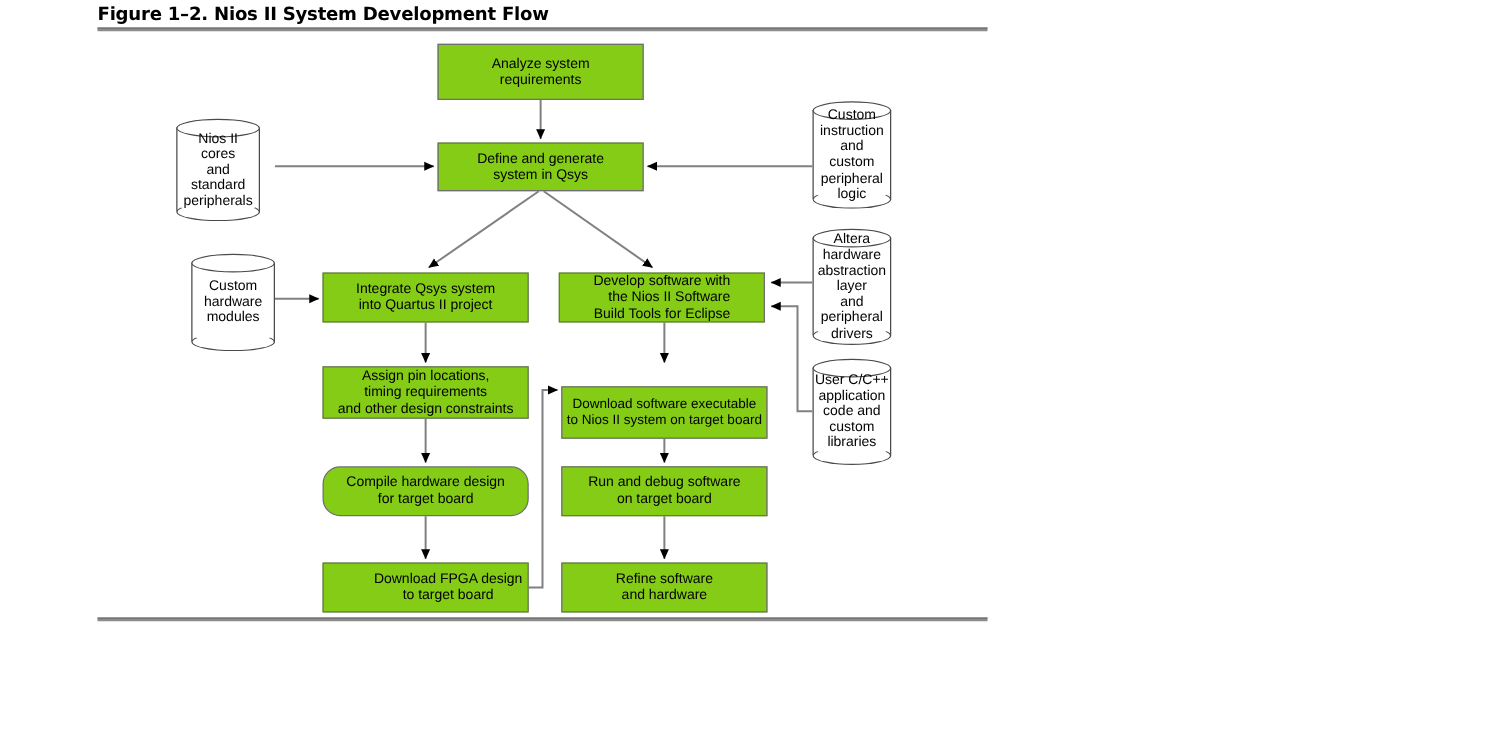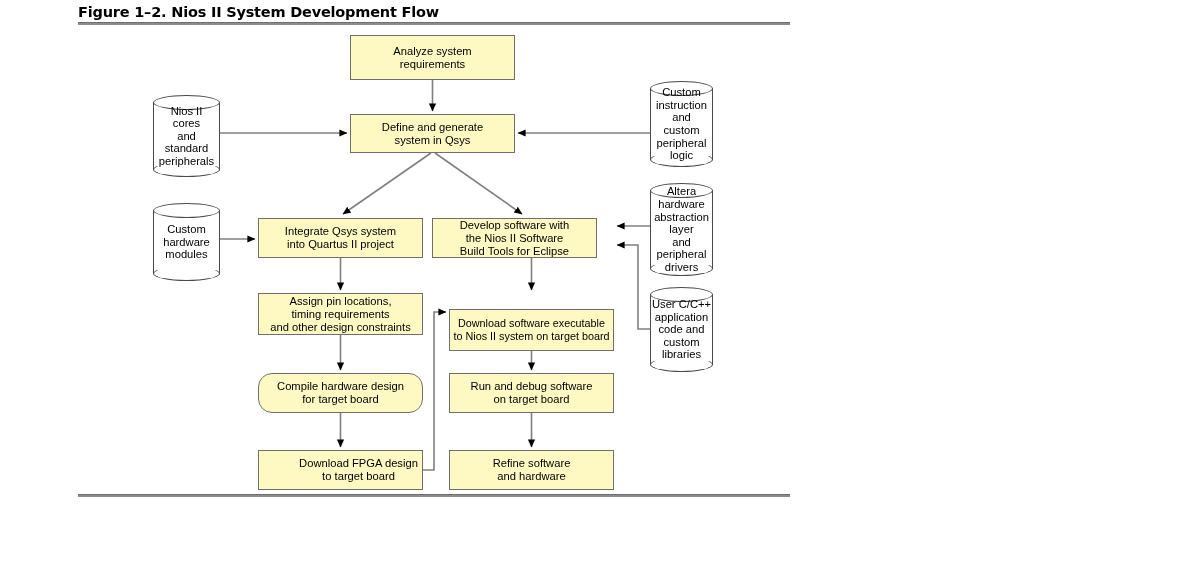--- a/index.html
+++ b/index.html
@@ -53,21 +53,21 @@
     width: 1200px;
     height: 586px;
     pointer-events: none;
   }
 
   
   .node {
     position: absolute;
     box-sizing: border-box;
     border: 1px solid #6f6f6f;
-    background: #fef9c3;
+    background: #84cc16;
     display: flex;
     align-items: center;
     justify-content: center;
     text-align: center;
     font-size: 11.2px;
     line-height: 13px;
     color: #000000;
     white-space: pre-line;
   }
 
@@ -164,21 +164,21 @@
 
   <div class="node" style="left:302px; top:35px; width:165px; height:45px;">Analyze system
 requirements</div>
 
   <div class="node" style="left:302px; top:114px; width:165px; height:39px;text-align:center;">Define and generate
 system in Qsys</div>
 
   <div class="node" style="left:210px; top:218px; width:165px; height:40px;">Integrate Qsys system
 into Quartus II project</div>
 
-  <div class="node" style="left:384px; top:218px; width:165px; height:40px;">Develop software with
+  <div class="node" style="left:399px; top:218px; width:165px; height:40px;text-align:right;">Develop software with
 the Nios II Software
 Build Tools for Eclipse</div>
 
   <div class="node" style="left:210px; top:293px; width:165px; height:42px;">Assign pin locations,
 timing requirements
 and other design constraints</div>
 
   <div class="node" style="left:401px; top:309px; width:165px; height:42px; font-size:10.8px;">Download software executable
 to Nios II system on target board</div>
 
@@ -187,21 +187,21 @@
 
   <div class="node" style="left:401px; top:373px; width:165px; height:40px;">Run and debug software
 on target board</div>
 
   <div class="node" style="left:210px; top:450px; width:165px; height:40px;padding-left:36px;">Download FPGA design
 to target board</div>
 
   <div class="node" style="left:401px; top:450px; width:165px; height:40px;">Refine software
 and hardware</div>
 
-  <div class="cyl" style="left:105px; top:95px; width:67px; height:82px;">
+  <div class="cyl" style="left:93px; top:95px; width:67px; height:82px;">
     <div class="body"></div>
     <div class="cap bottom"></div>
     <div class="cap top"></div>
     <div class="label">Nios II
 cores
 and
 standard
 peripherals</div>
   </div>
 

